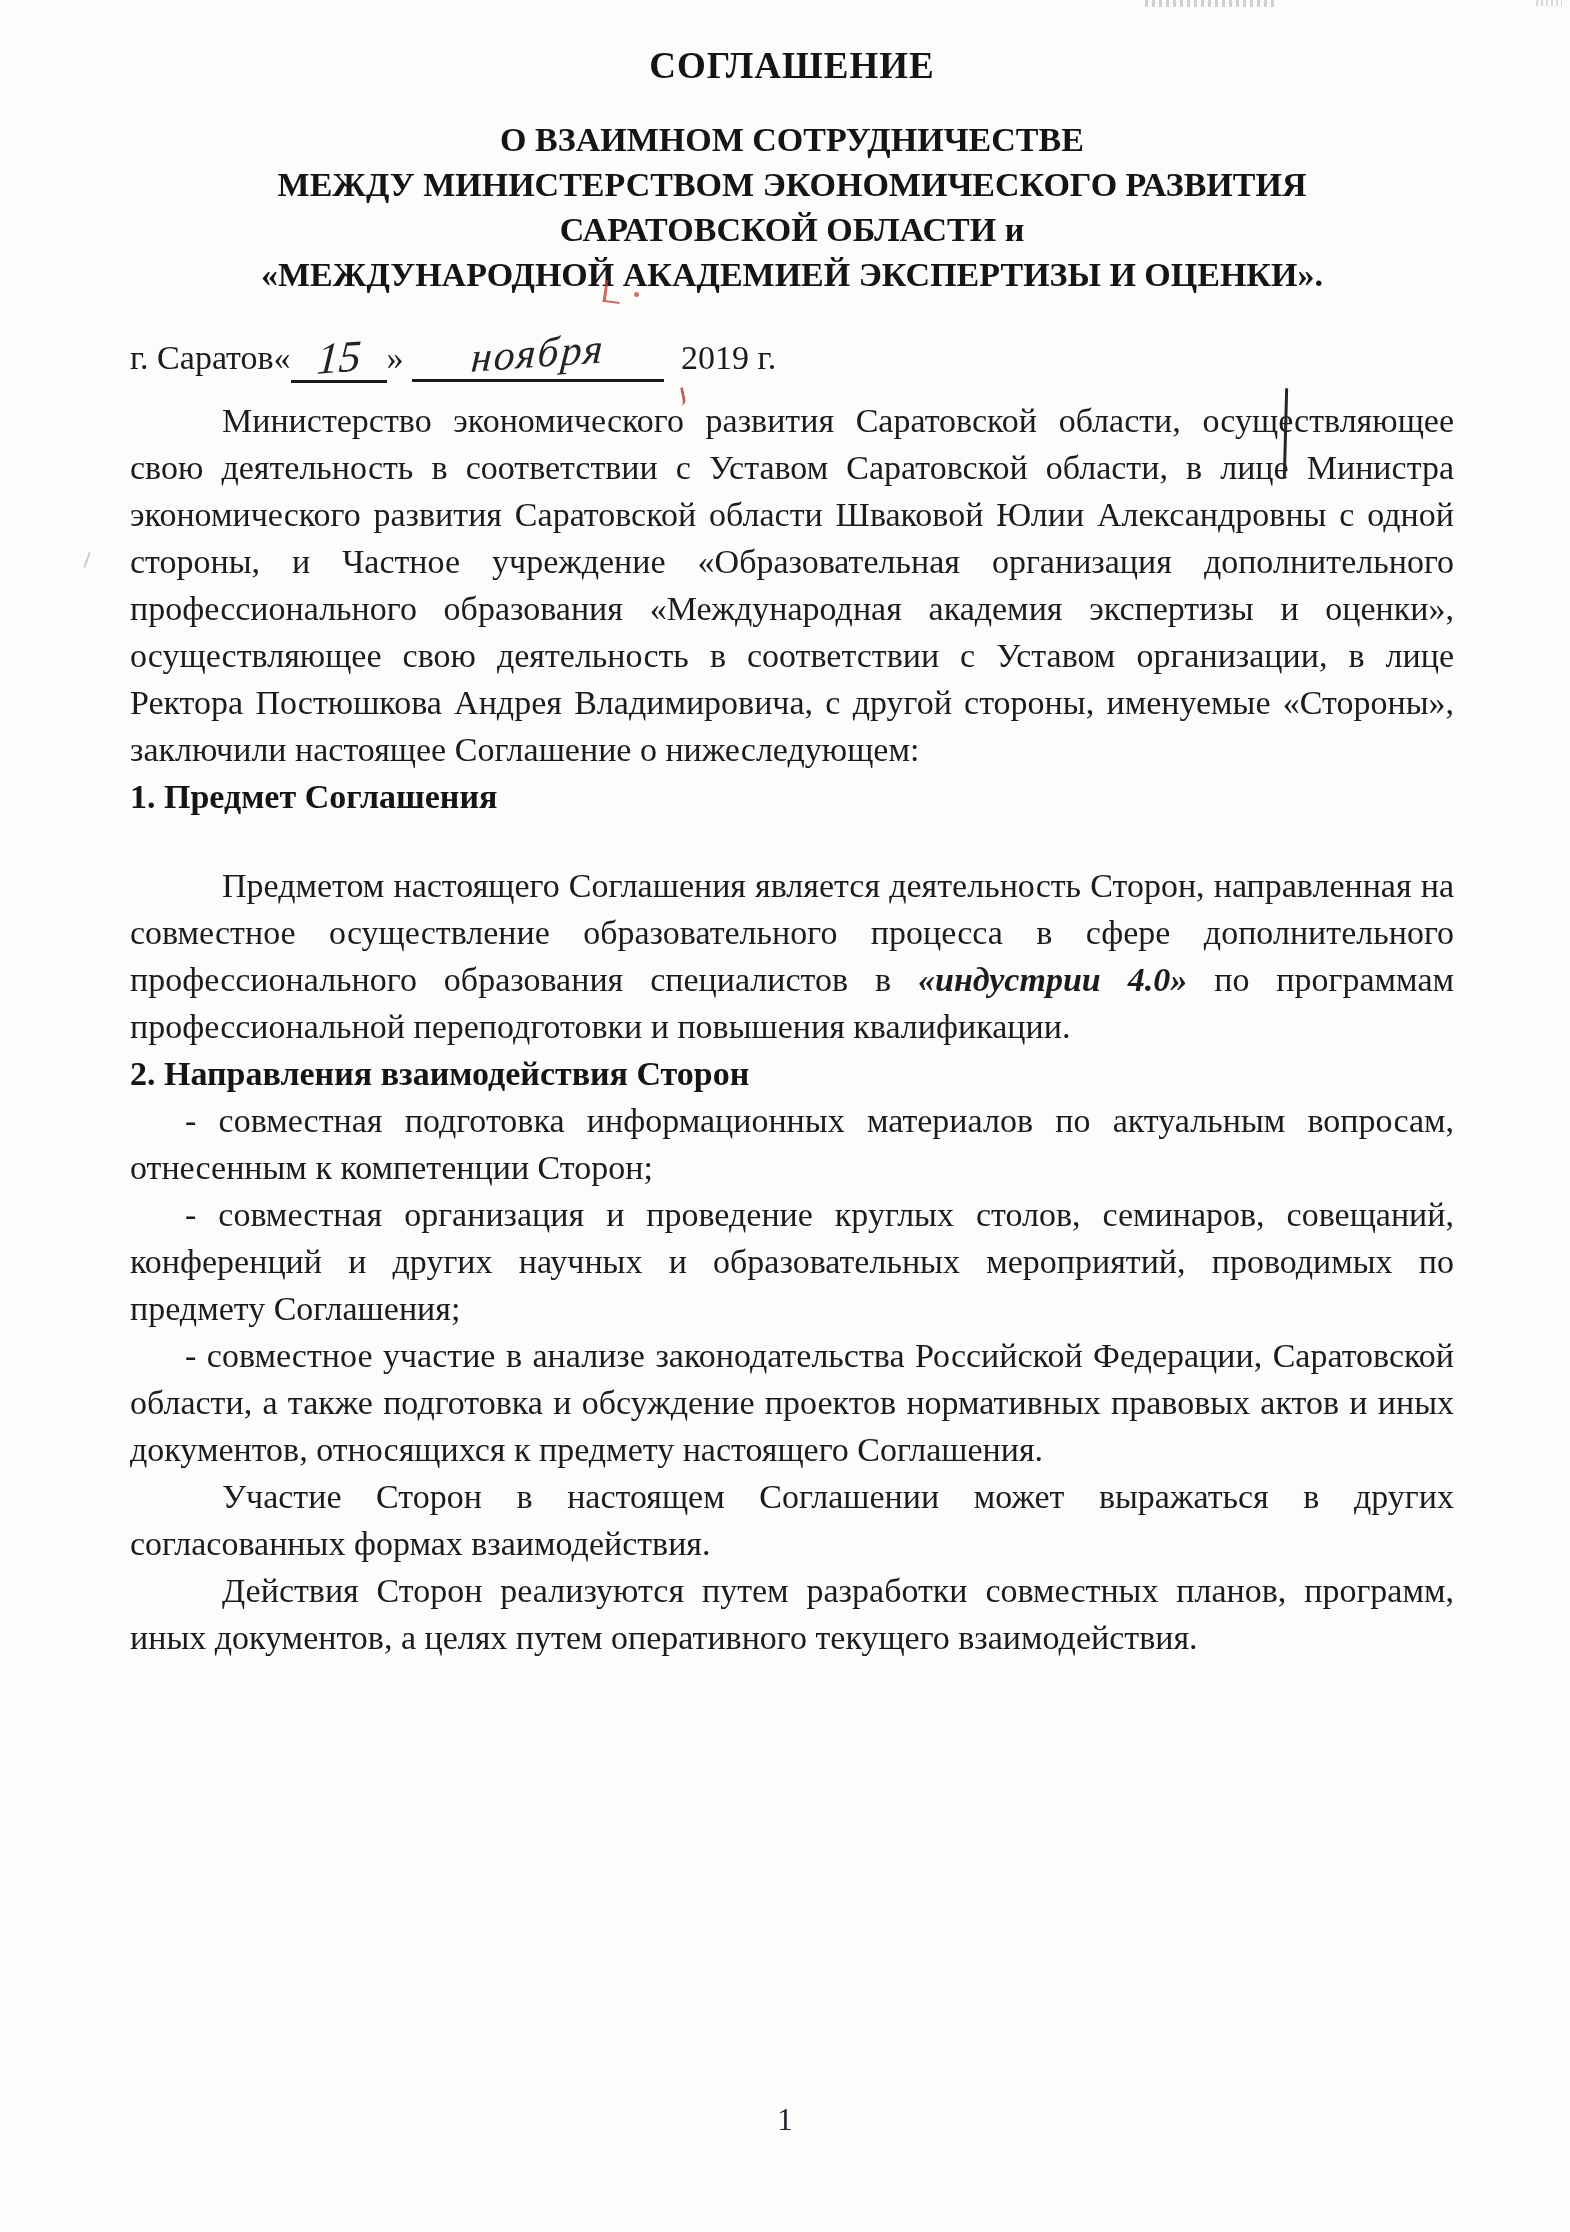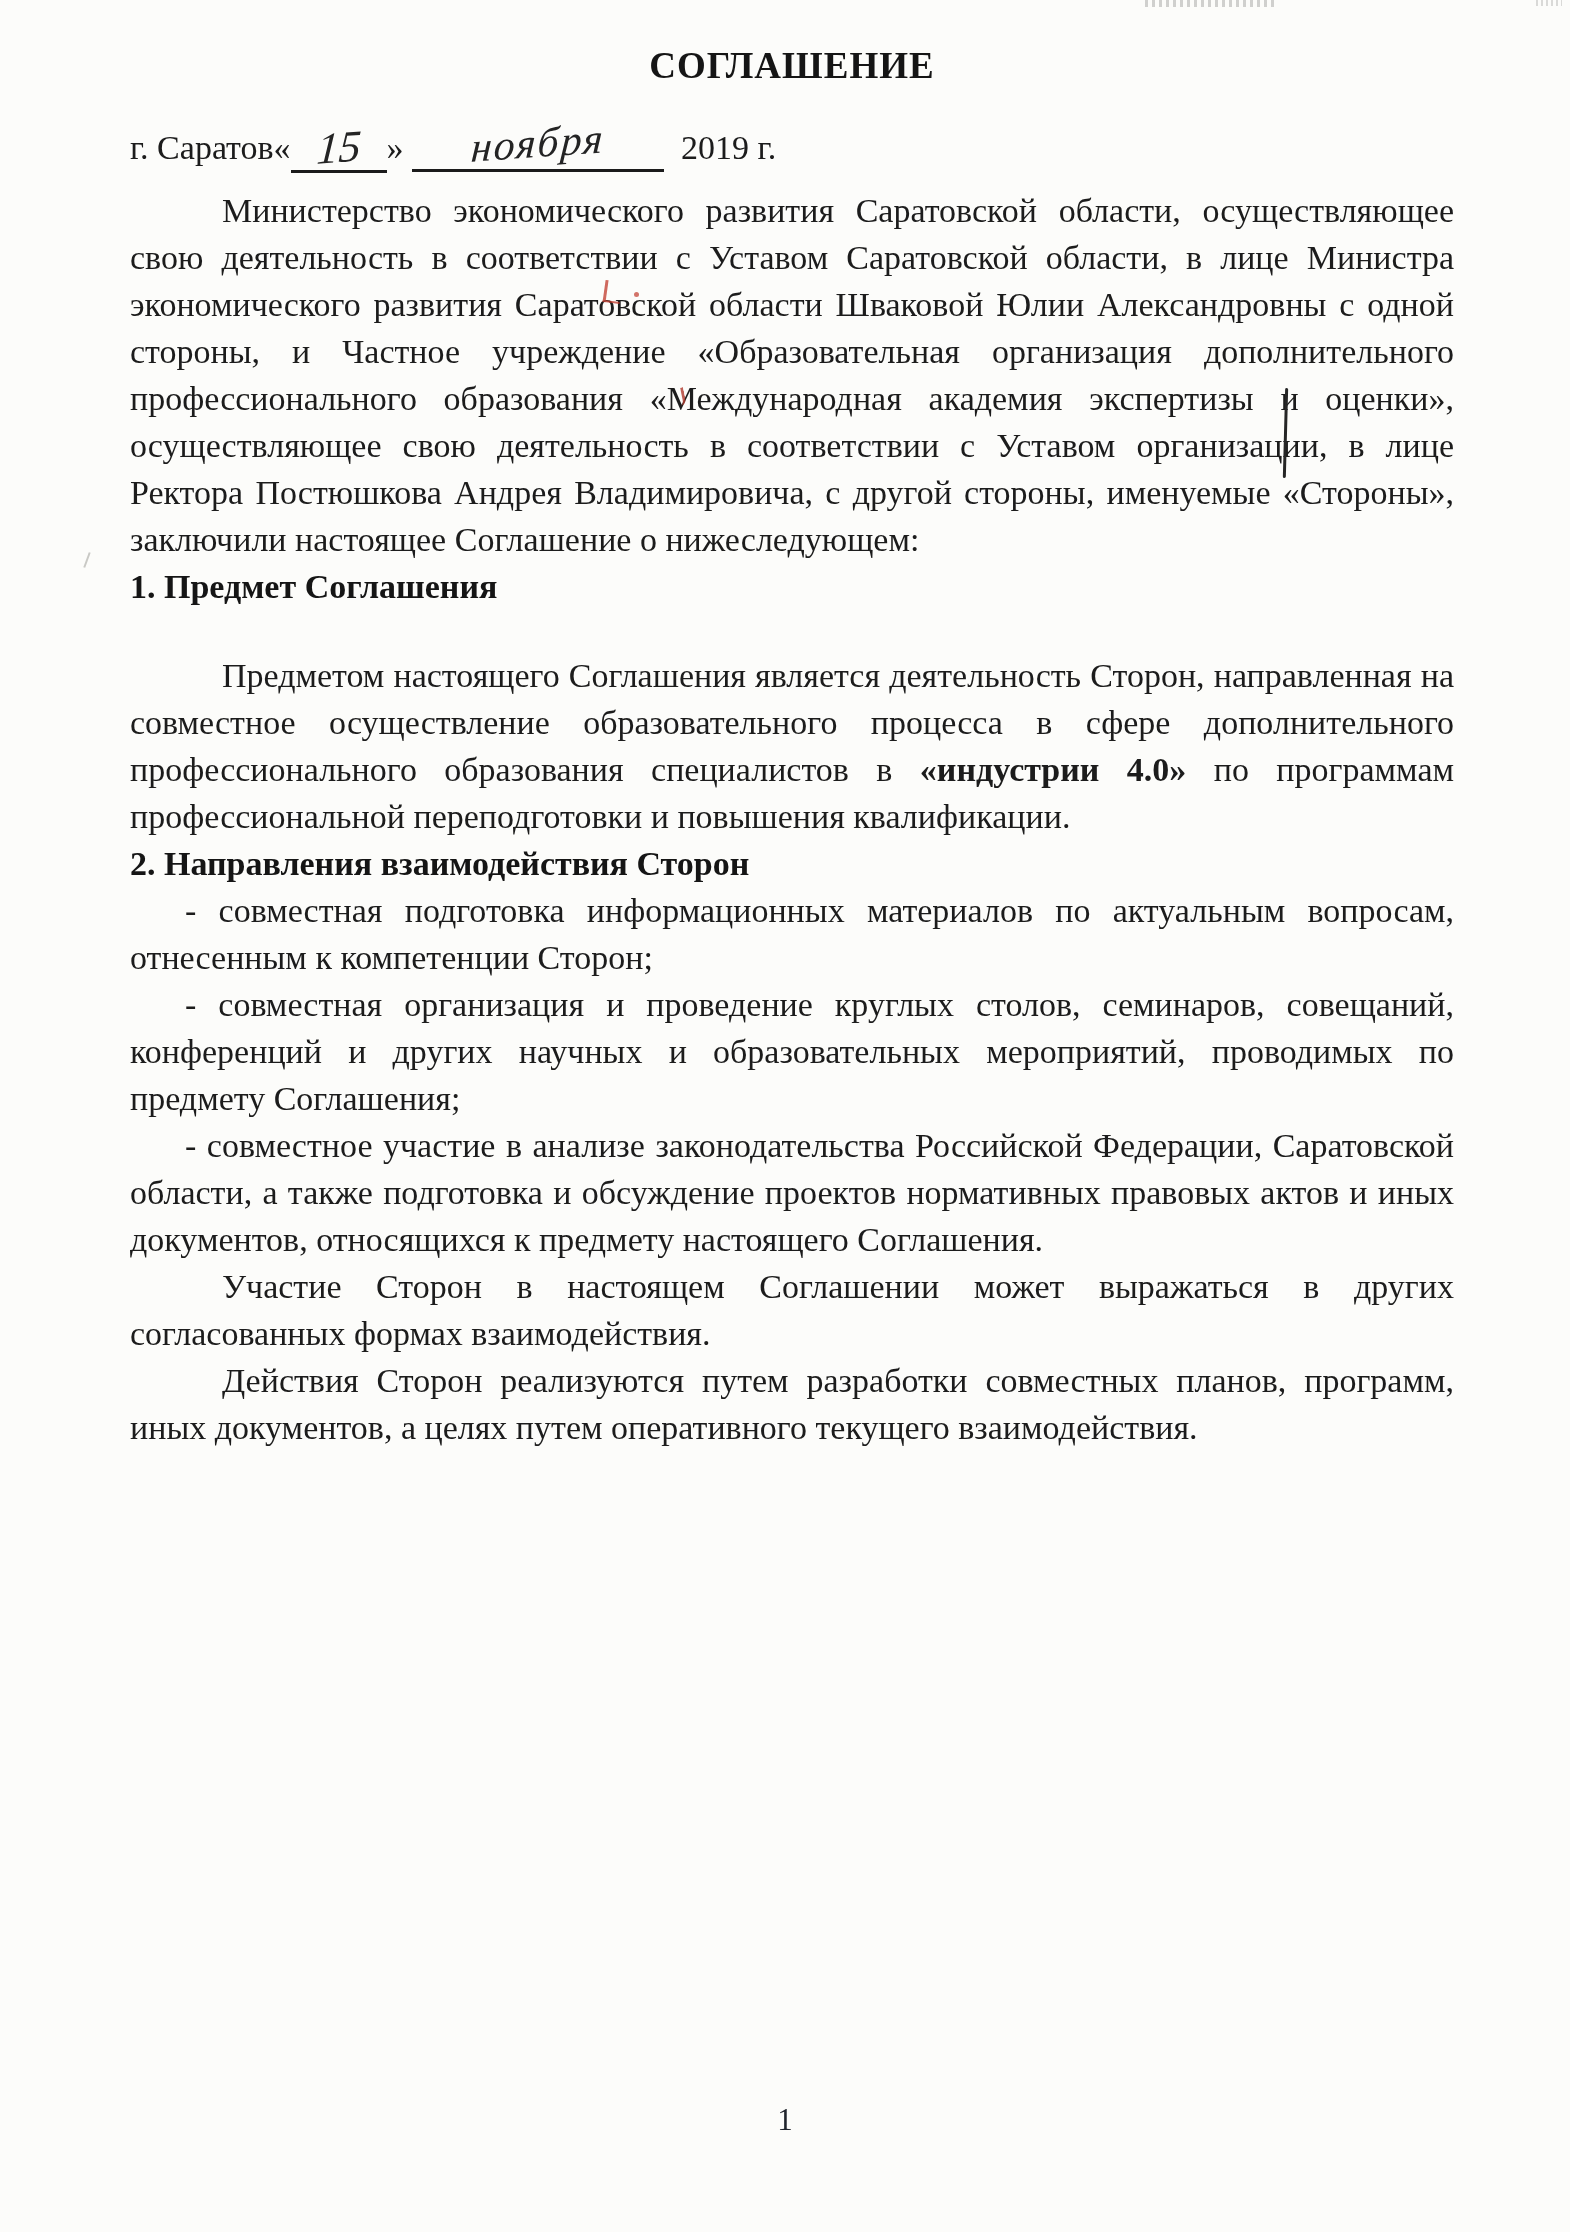--- a/index.html
+++ b/index.html
@@ -67,21 +67,21 @@
   .section-heading{
     text-align:center;
     font-weight:bold;
     font-size:34px;
     color:#151515;
     margin:0;
   }
   .h1-gap{margin-top:44px;}
   .h2-gap{margin-top:46px;}
   .after-heading{margin-top:42px !important;}
-  .bold-inline{font-weight:bold;}
+  .bold-inline{font-weight:bold;font-style:italic;}
   .page-number{
     position:absolute;
     left:0;right:0;
     top:2102px;
     text-align:center;
     font-size:31px;
     color:#20242c;
   }
   
   .pen-stroke{
@@ -146,20 +146,26 @@
 <div class="page">
 
   <div class="scan-noise-top"></div>
   <div class="scan-noise-top2"></div>
   <div class="margin-speck"></div>
 
   <div class="content">
 
     <div class="doc-title">СОГЛАШЕНИЕ</div>
 
+    <div class="doc-subtitle">
+      <div>О ВЗАИМНОМ СОТРУДНИЧЕСТВЕ</div>
+      <div>МЕЖДУ МИНИСТЕРСТВОМ ЭКОНОМИЧЕСКОГО РАЗВИТИЯ</div>
+      <div>САРАТОВСКОЙ ОБЛАСТИ и</div>
+      <div>«МЕЖДУНАРОДНОЙ АКАДЕМИЕЙ ЭКСПЕРТИЗЫ И ОЦЕНКИ».</div>
+    </div>
 
     <div class="place-date-row">
       <span>г. Саратов</span>
       <span class="date-group">
         <span>«</span><span class="blank-line day-line"><span class="handwritten hw-day">15</span></span><span>»</span>&nbsp;<span class="blank-line month-line"><span class="handwritten hw-month">ноября</span></span>&nbsp;&nbsp;<span>2019 г.</span>
       </span>
     </div>
 
     <div class="body-text">
 

